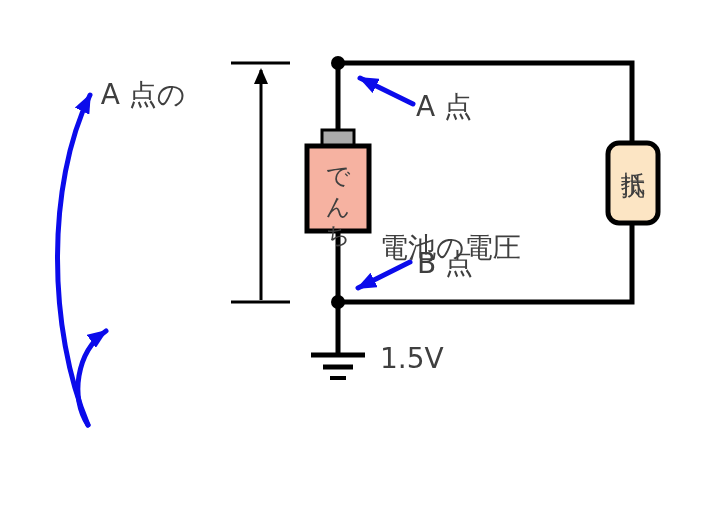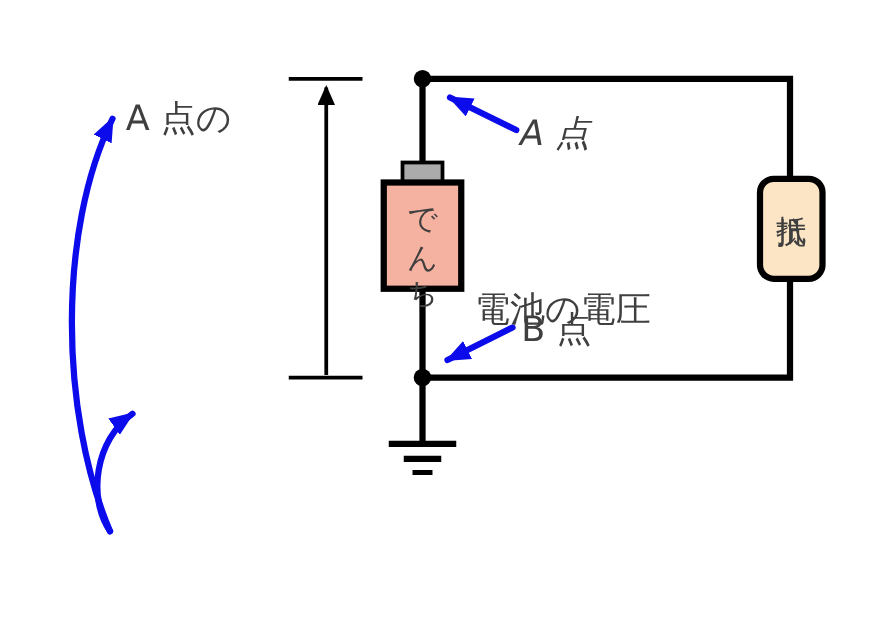--- a/index.html
+++ b/index.html
@@ -73,25 +73,26 @@
     <path class="blue" d="M 88 425 C 70 398 76 352 106 331" marker-end="url(#bluehead)"></path>
   </svg>
 
   <div class="txt center potential-block" style="left:33px;top:12px;">
     <div>A 点の</div>
   </div>
 
   <div class="txt center potential-block" style="left:53px;top:252px;">
   </div>
 
-  <div class="txt" style="left:416px;top:90px;font-style:italic;">A 点</div>
+  <div class="txt" style="left:416px;top:90px;">A 点</div>
   <div class="txt" style="left:417px;top:247px;">B 点</div>
 
   <div class="txt voltage-block" style="left:380px;top:155px;">
     <div>電池の電圧</div>
+    <div>1.5V</div>
   </div>
 
   <div class="vlabel" style="left:324px;top:150px;">でんち</div>
   <div class="vlabel" style="left:619px;top:153px;">抵抗</div>
 
   <div class="txt caption-block" style="left:58px;top:421px;">
     <div>この 2 つの電位の差が</div>
     
   </div>
 

